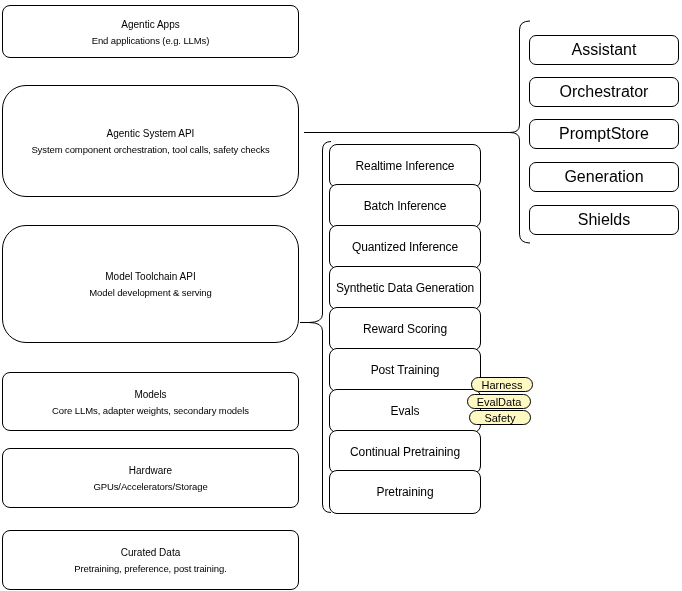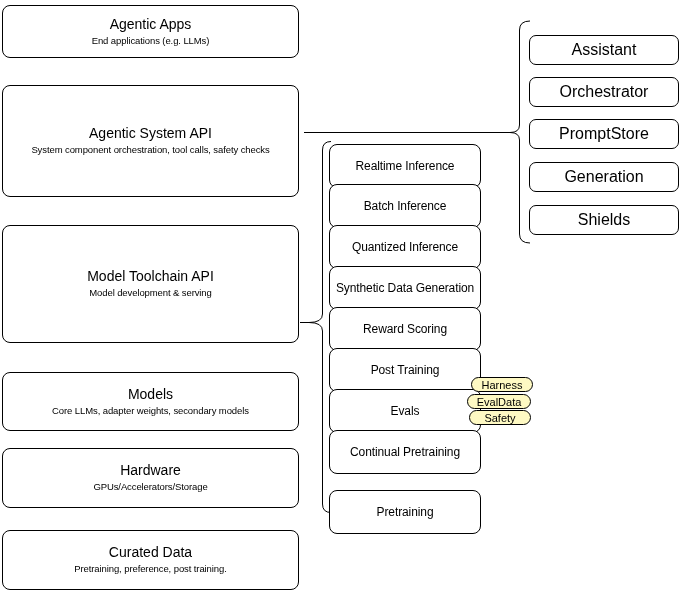--- a/index.html
+++ b/index.html
@@ -24,22 +24,22 @@
     border: 1px solid #000000;
     background: #ffffff;
     display: flex;
     flex-direction: column;
     align-items: center;
     justify-content: center;
     text-align: center;
     z-index: 2;
   }
   .lbox { left: 2px; width: 297px; border-radius: 8px; }
-  .lbox.biground { border-radius: 8px; }
-  .lbox .title { font-size: 14px; line-height: 15px; white-space: nowrap; }
+  .lbox.biground { border-radius: 24px; }
+  .lbox .title { font-size: 10px; line-height: 15px; white-space: nowrap; }
   .lbox .subtitle { font-size: 9.5px; line-height: 12px; margin-top: 3px; letter-spacing: -0.1px; white-space: nowrap; }
   .mbox {
     left: 329px; width: 152px; height: 44px;
     border-radius: 8px;
     font-size: 12px; letter-spacing: -0.1px; white-space: nowrap;
   }
   .rbox {
     left: 529px; width: 150px; height: 30px;
     border-radius: 7px;
     font-size: 16px; white-space: nowrap;
@@ -101,21 +101,21 @@
   </div>
 
   <div class="box mbox" style="top:144px;">Realtime Inference</div>
   <div class="box mbox" style="top:184px;">Batch Inference</div>
   <div class="box mbox" style="top:225px;">Quantized Inference</div>
   <div class="box mbox" style="top:266px;">Synthetic Data Generation</div>
   <div class="box mbox" style="top:307px;">Reward Scoring</div>
   <div class="box mbox" style="top:348px;">Post Training</div>
   <div class="box mbox" style="top:389px;">Evals</div>
   <div class="box mbox" style="top:430px;">Continual Pretraining</div>
-  <div class="box mbox" style="top:490px;">Pretraining</div>
+  <div class="box mbox" style="top:470px;">Pretraining</div>
 
   <div class="pill" style="left:471px; top:377px; width:62px; height:15px;">Harness</div>
   <div class="pill" style="left:467px; top:394px; width:64px; height:15px;">EvalData</div>
   <div class="pill" style="left:469px; top:410px; width:62px; height:15px;">Safety</div>
 
   <div class="box rbox" style="top:35px;">Assistant</div>
   <div class="box rbox" style="top:77px;">Orchestrator</div>
   <div class="box rbox" style="top:119px;">PromptStore</div>
   <div class="box rbox" style="top:162px;">Generation</div>
   <div class="box rbox" style="top:205px;">Shields</div>

